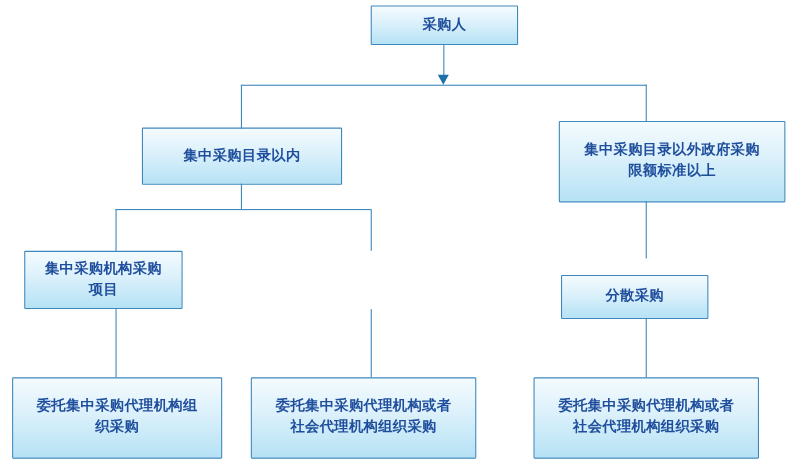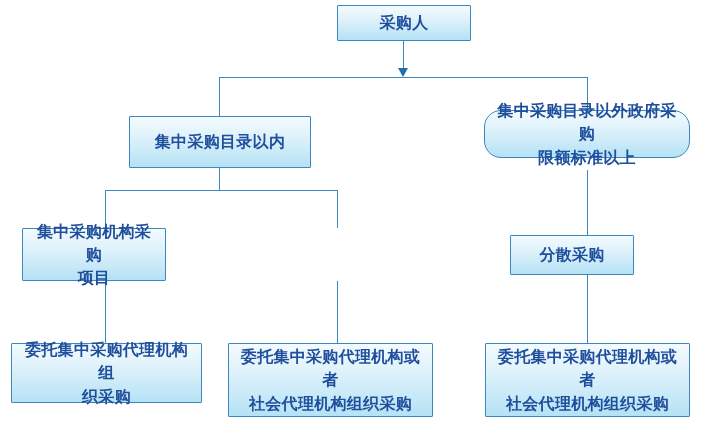--- a/index.html
+++ b/index.html
@@ -22,21 +22,21 @@
     box-sizing: border-box;
     background: linear-gradient(to bottom, #f4fbfe 0%, #ddf1fb 42%, #b5e2f5 100%);
     border: 1px solid #3c88bd;
     border-radius: 1px;
     display: flex;
     align-items: center;
     justify-content: center;
     text-align: center;
     color: #1f4e9c;
     font-weight: bold;
-    font-size: 16px;
+    font-size: 13px;
     line-height: 1.45;
     letter-spacing: 0.3px;
     z-index: 3;
     box-shadow: 0 0 0 0 rgba(0,0,0,0);
   }
   .node span {
     display: block;
     padding: 0 6px;
     white-space: pre-line;
   }
@@ -78,47 +78,47 @@
   <div class="conn-h" style="left:219px; top:77px; width:369px;"></div>
 
   <div class="conn-v" style="left:219px; top:77px; height:40px;"></div>
 
   <div class="conn-v" style="left:587px; top:77px; height:34px;"></div>
 
   <div class="node" style="left:129px; top:116px; width:182px; height:52px;">
     <span>集中采购目录以内</span>
   </div>
 
-  <div class="node" style="left:484px; top:110px; width:206px; height:48px;border-radius:17px;">
+  <div class="node" style="left:508px; top:110px; width:206px; height:74px;">
     <span>集中采购目录以外政府采购
 限额标准以上</span>
   </div>
 
   <div class="conn-v" style="left:219px; top:158px; height:32px;"></div>
   <div class="conn-h" style="left:105px; top:190px; width:232px;"></div>
   <div class="conn-v" style="left:105px; top:190px; height:38px;"></div>
   <div class="conn-v" style="left:337px; top:190px; height:38px;"></div>
 
   <div class="conn-v" style="left:587px; top:170px; height:65px;"></div>
 
   <div class="node" style="left:22px; top:228px; width:144px; height:53px;">
     <span>集中采购机构采购
 项目</span>
   </div>
 
 
-  <div class="node" style="left:510px; top:235px; width:124px; height:40px;">
+  <div class="node" style="left:510px; top:250px; width:134px; height:40px;">
     <span>分散采购</span>
   </div>
 
   <div class="conn-v" style="left:105px; top:281px; height:62px;"></div>
   <div class="conn-v" style="left:337px; top:281px; height:62px;"></div>
   <div class="conn-v" style="left:587px; top:275px; height:68px;"></div>
 
-  <div class="node" style="left:11px; top:343px; width:191px; height:60px;">
+  <div class="node" style="left:11px; top:343px; width:191px; height:74px;">
     <span>委托集中采购代理机构组
 织采购</span>
   </div>
 
   <div class="node" style="left:228px; top:343px; width:205px; height:74px;">
     <span>委托集中采购代理机构或者
 社会代理机构组织采购</span>
   </div>
 
   <div class="node" style="left:485px; top:343px; width:205px; height:74px;">

